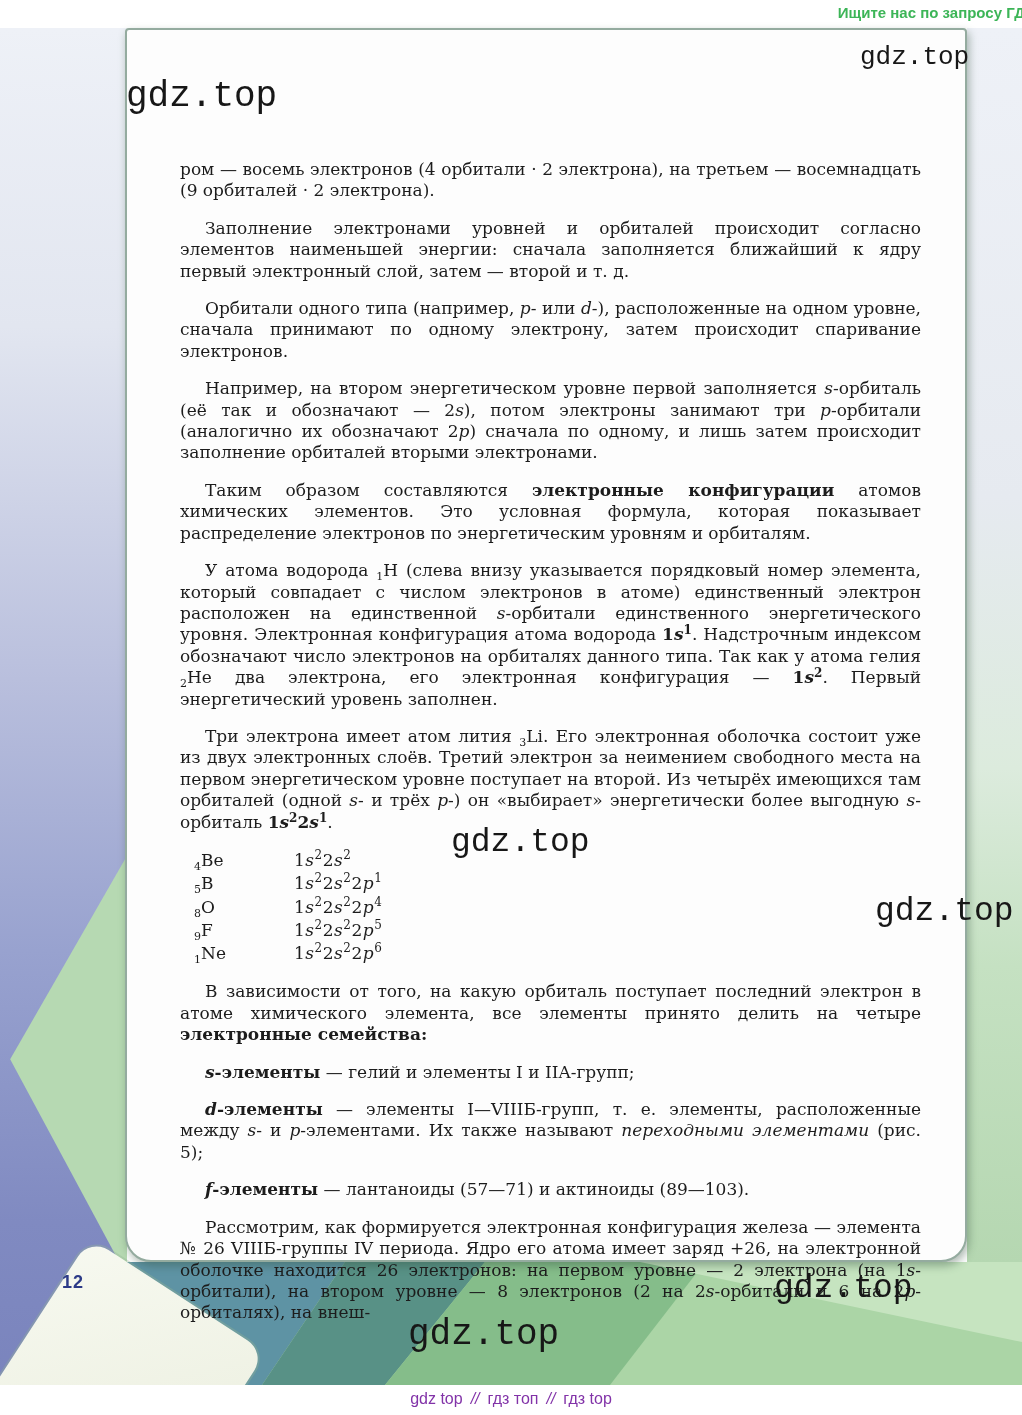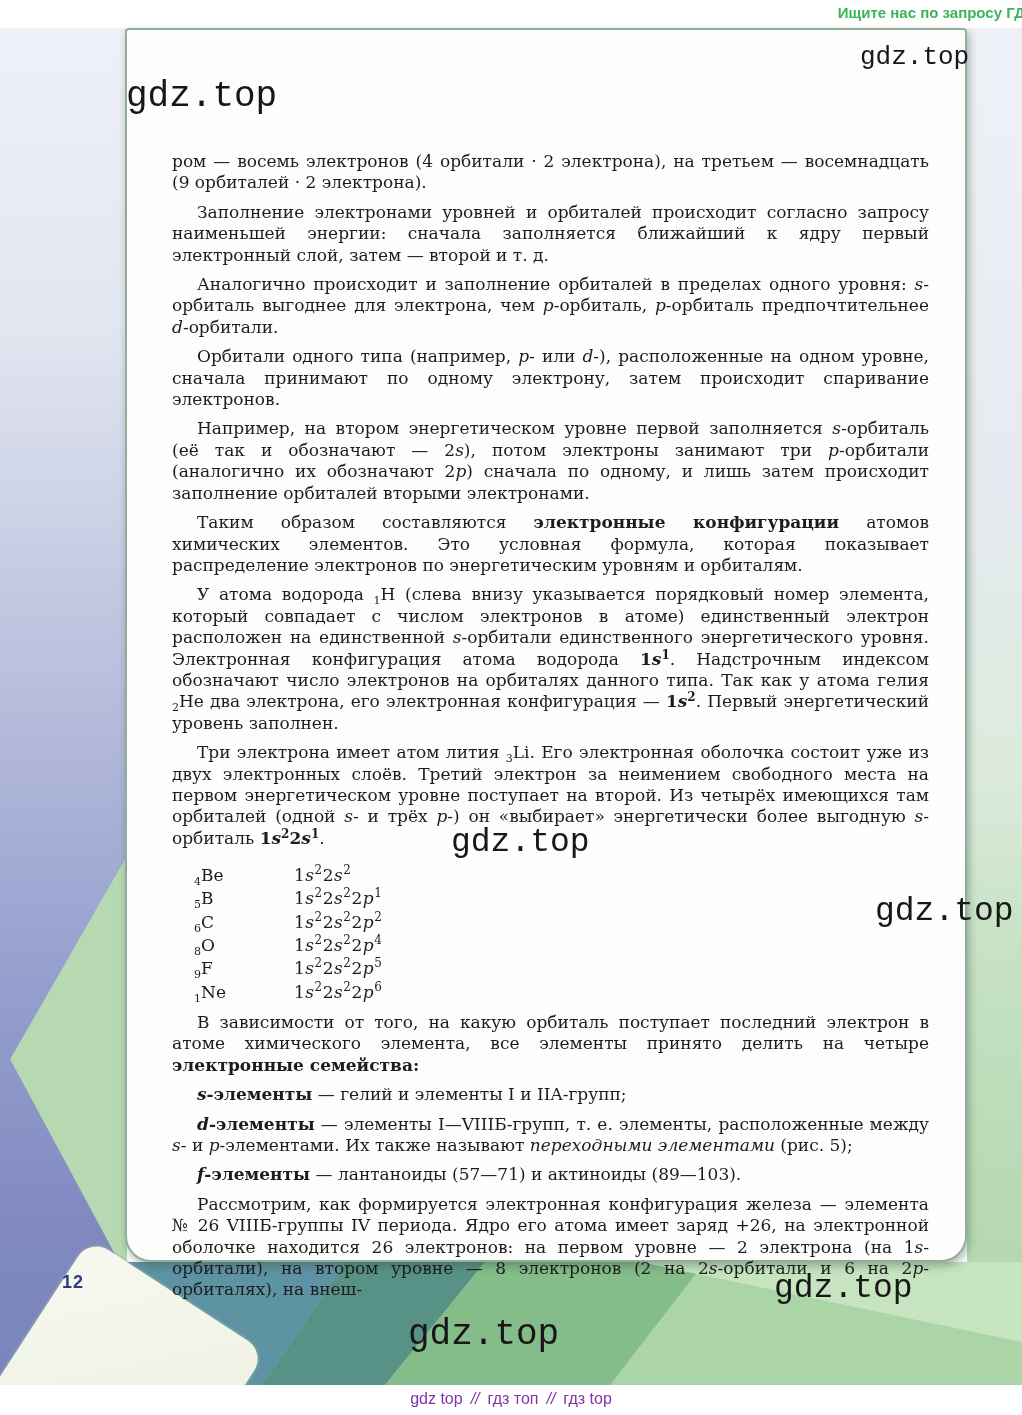--- a/index.html
+++ b/index.html
@@ -46,21 +46,21 @@
   .page{
     position:absolute;left:125px;top:28px;width:842px;height:1234px;z-index:4;
     background:#fdfdfd;border:2px solid #94ab9f;box-sizing:border-box;
     border-radius:4px 4px 26px 26px;
     box-shadow:2px 4px 8px rgba(50,80,60,0.40);
   }
   .text-flow{
     position:absolute;left:37px;right:28px;top:113px;
     font-size:17px;line-height:21.4px;color:#1c1c1c;text-align:justify;
   }
-  p.para{margin:8px;}
+  p.para{margin:16px;}
   p.indent{text-indent:25px;}
   b{font-weight:bold;}
   i{font-style:italic;}
   sub{font-size:11px;line-height:0;vertical-align:-4px;}
   sup{font-size:11px;line-height:0;vertical-align:6px;}
   sup.bsup{font-weight:bold;font-size:12px;}
   
   .cfg-table{text-align:left;margin:15px 0 1px 30px;}
   .cfg-row{line-height:23.3px;white-space:nowrap;}
   .cfg-el{display:inline-block;width:100px;}
@@ -108,31 +108,29 @@
 </div>
 <div class="corner-card"></div>
 
 <div class="promo">
   <span>Ищите нас по запросу ГДЗ ТОП</span>
 </div>
 
 <div class="page">
   <div class="text-flow" id="text-flow">
       <p class="para">ром — восемь электронов (4 орбитали · 2 электрона), на третьем — восемнадцать (9 орбиталей · 2 электрона).</p>
-      <p class="para indent">Заполнение электронами уровней и орбиталей происходит согласно запросу наименьшей энергии: сначала заполняется ближайший к ядру первый электронный слой, затем — второй и т. д.</p>
-      <p class="para indent">Аналогично происходит и заполнение орбиталей в пределах одного уровня: <i>s</i>-орбиталь выгоднее для электрона, чем <i>p</i>-орбиталь, <i>p</i>-орбиталь предпочтительнее <i>d</i>-орбитали.</p>
+      <p class="para indent">Заполнение электронами уровней и орбиталей происходит согласно элементов наименьшей энергии: сначала заполняется ближайший к ядру первый электронный слой, затем — второй и т. д.</p>
       <p class="para indent">Орбитали одного типа (например, <i>p</i>- или <i>d</i>-), расположенные на одном уровне, сначала принимают по одному электрону, затем происходит спаривание электронов.</p>
       <p class="para indent">Например, на втором энергетическом уровне первой заполняется <i>s</i>-орбиталь (её так и обозначают — 2<i>s</i>), потом электроны занимают три <i>p</i>-орбитали (аналогично их обозначают 2<i>p</i>) сначала по одному, и лишь затем происходит заполнение орбиталей вторыми электронами.</p>
       <p class="para indent">Таким образом составляются <b>электронные конфигурации</b> атомов химических элементов. Это условная формула, которая показывает распределение электронов по энергетическим уровням и орбиталям.</p>
       <p class="para indent">У атома водорода <sub>1</sub>H (слева внизу указывается порядковый номер элемента, который совпадает с числом электронов в атоме) единственный электрон расположен на единственной <i>s</i>-орбитали единственного энергетического уровня. Электронная конфигурация атома водорода <b>1</b><b><i>s</i></b><sup class="bsup">1</sup>. Надстрочным индексом обозначают число электронов на орбиталях данного типа. Так как у атома гелия <sub>2</sub>He два электрона, его электронная конфигурация — <b>1</b><b><i>s</i></b><sup class="bsup">2</sup>. Первый энергетический уровень заполнен.</p>
       <p class="para indent">Три электрона имеет атом лития <sub>3</sub>Li. Его электронная оболочка состоит уже из двух электронных слоёв. Третий электрон за неимением свободного места на первом энергетическом уровне поступает на второй. Из четырёх имеющихся там орбиталей (одной <i>s</i>- и трёх <i>p</i>-) он «выбирает» энергетически более выгодную <i>s</i>-орбиталь <b>1</b><b><i>s</i></b><sup class="bsup">2</sup><b>2</b><b><i>s</i></b><sup class="bsup">1</sup>.</p>
       <div class="cfg-table">
         <div class="cfg-row"><span class="cfg-el"><sub>4</sub>Be</span><span class="cfg-conf">1<i>s</i><sup>2</sup>2<i>s</i><sup>2</sup></span></div>
         <div class="cfg-row"><span class="cfg-el"><sub>5</sub>B</span><span class="cfg-conf">1<i>s</i><sup>2</sup>2<i>s</i><sup>2</sup>2<i>p</i><sup>1</sup></span></div>
-        <div class="cfg-row"><span class="cfg-el"><sub>6</sub>C</span><span class="cfg-conf">1<i>s</i><sup>2</sup>2<i>s</i><sup>2</sup>2<i>p</i><sup>2</sup></span></div>
         <div class="cfg-row"><span class="cfg-el"><sub>8</sub>O</span><span class="cfg-conf">1<i>s</i><sup>2</sup>2<i>s</i><sup>2</sup>2<i>p</i><sup>4</sup></span></div>
         <div class="cfg-row"><span class="cfg-el"><sub>9</sub>F</span><span class="cfg-conf">1<i>s</i><sup>2</sup>2<i>s</i><sup>2</sup>2<i>p</i><sup>5</sup></span></div>
         <div class="cfg-row"><span class="cfg-el"><sub>1</sub>Ne</span><span class="cfg-conf">1<i>s</i><sup>2</sup>2<i>s</i><sup>2</sup>2<i>p</i><sup>6</sup></span></div>
       </div>
       <p class="para indent">В зависимости от того, на какую орбиталь поступает последний электрон в атоме химического элемента, все элементы принято делить на четыре <b>электронные семейства:</b></p>
       <p class="para indent"><b><i>s</i></b><b>-элементы</b> — гелий и элементы I и IIA-групп;</p>
       <p class="para indent"><b><i>d</i></b><b>-элементы</b> — элементы I—VIIIБ-групп, т. е. элементы, расположенные между <i>s</i>- и <i>p</i>-элементами. Их также называют <i>переходными элементами</i> (рис. 5);</p>
       <p class="para indent"><b><i>f</i></b><b>-элементы</b> — лантаноиды (57—71) и актиноиды (89—103).</p>
       <p class="para indent">Рассмотрим, как формируется электронная конфигурация железа — элемента № 26 VIIIБ-группы IV периода. Ядро его атома имеет заряд +26, на электронной оболочке находится 26 электронов: на первом уровне — 2 электрона (на 1<i>s</i>-орбитали), на втором уровне — 8 электронов (2 на 2<i>s</i>-орбитали и 6 на 2<i>p</i>-орбиталях), на внеш-</p>
     </div>

